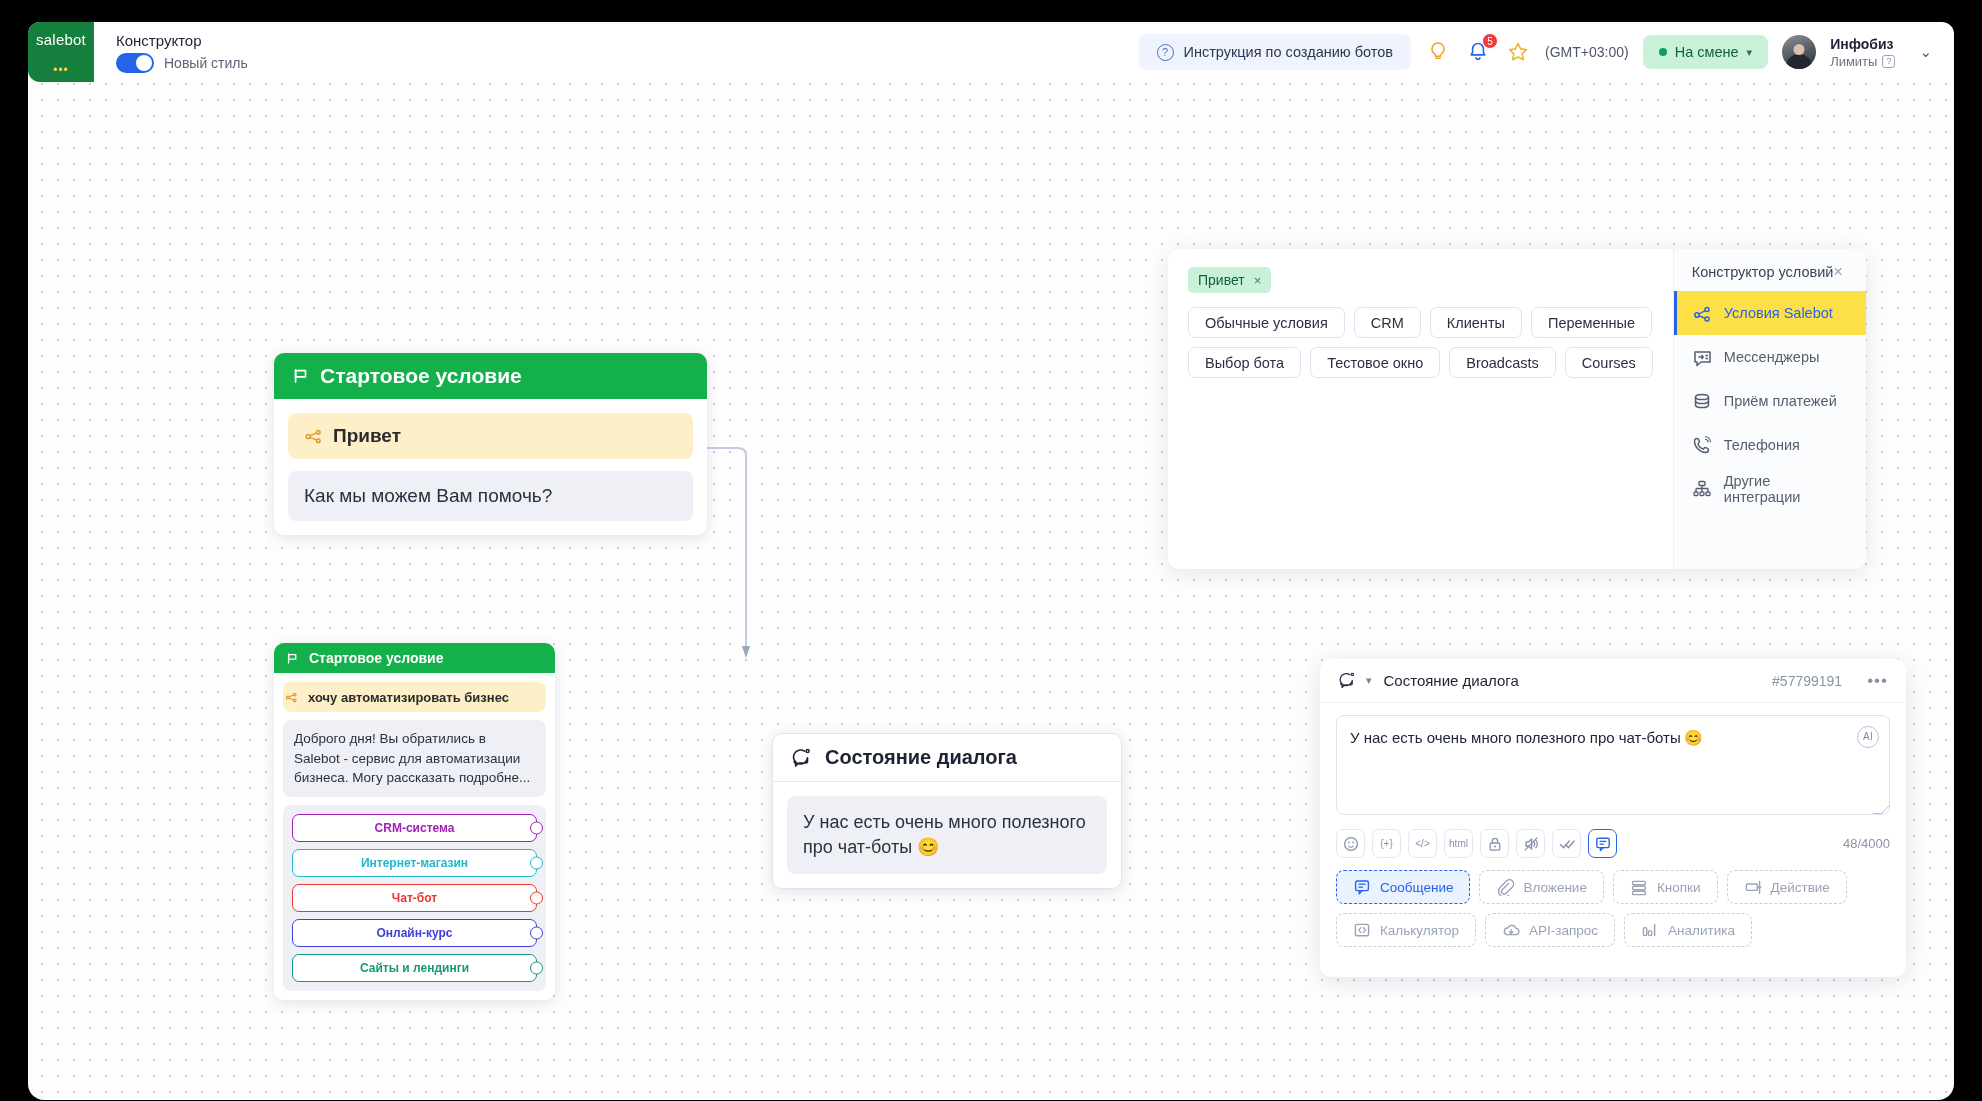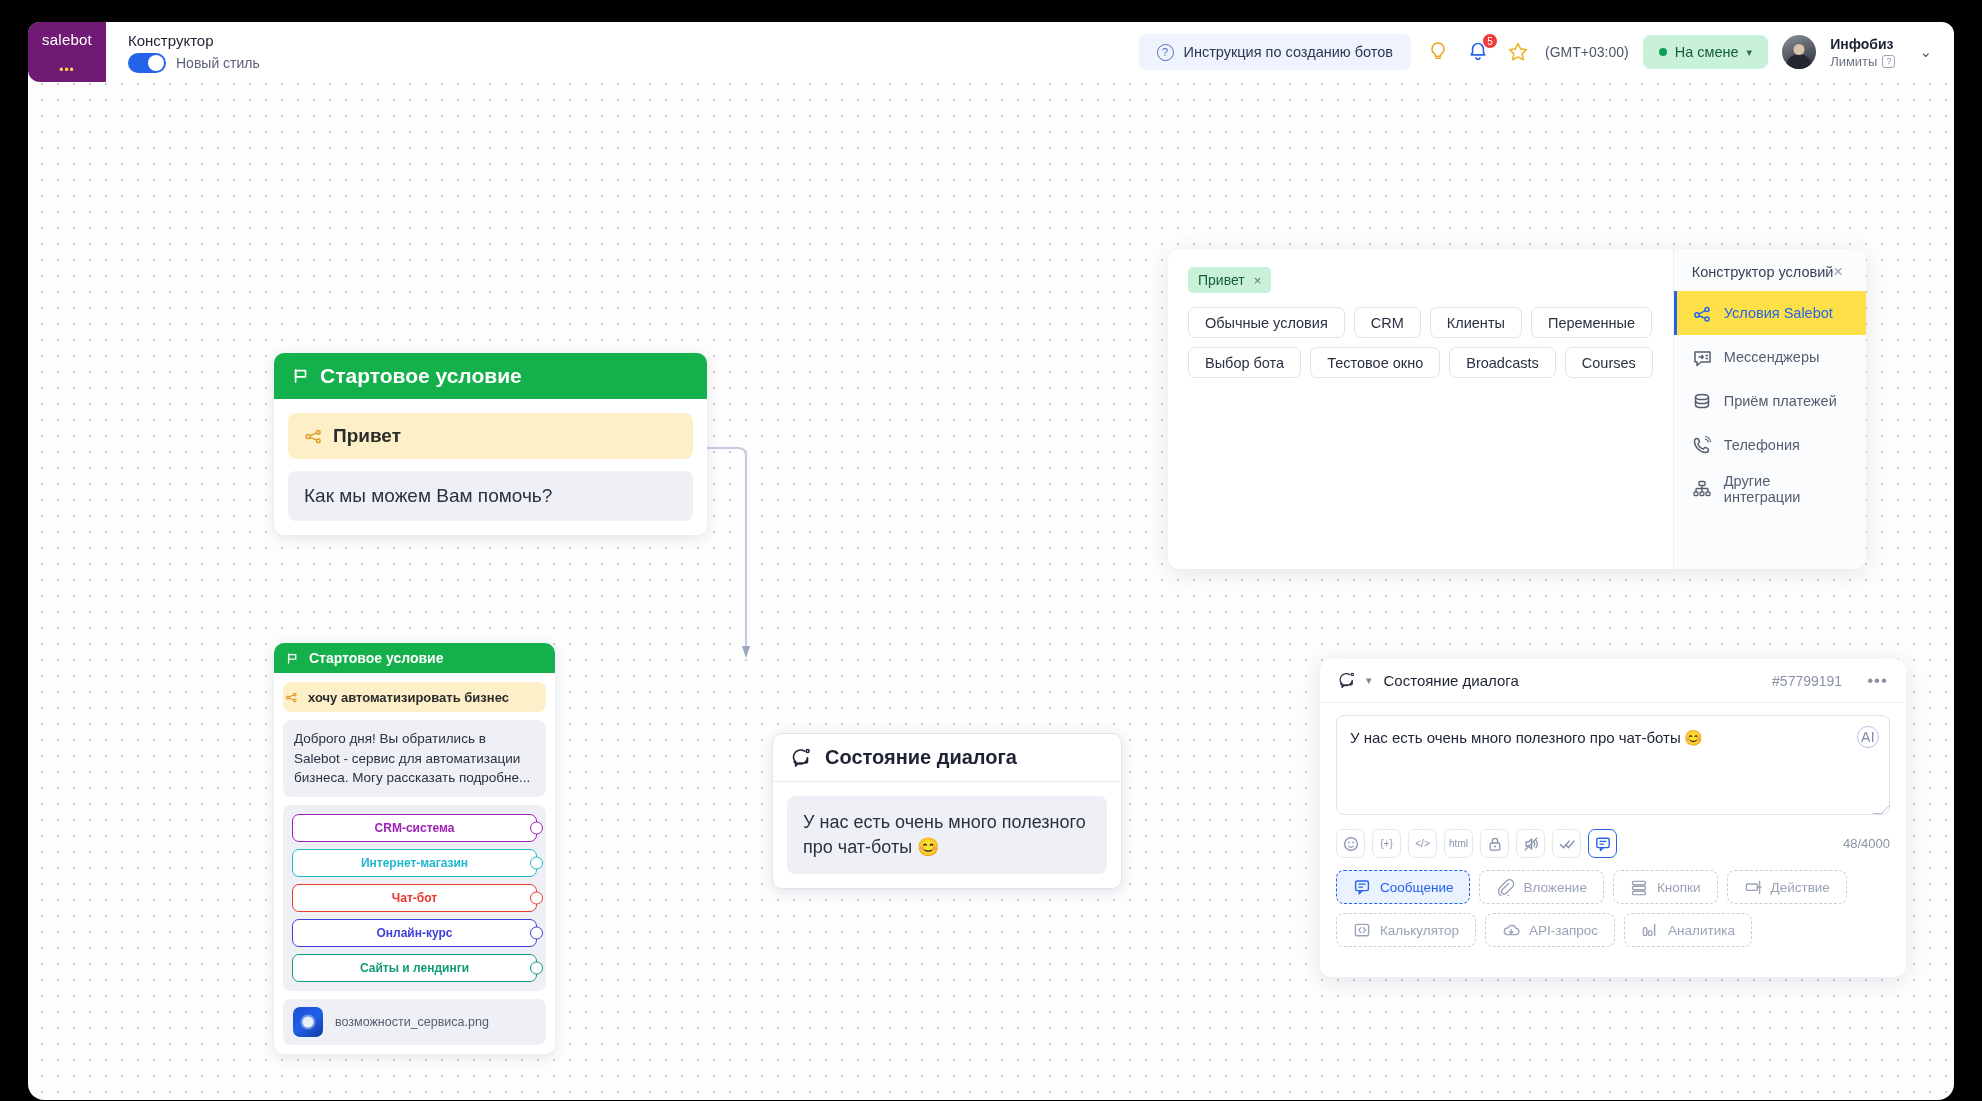--- a/index.html
+++ b/index.html
@@ -33,22 +33,22 @@
   #topbar {
     position: absolute;
     left: 28px; top: 22px;
     width: 1926px; height: 60px;
     background: #ffffff;
     border-radius: 12px 12px 0 0;
     display: flex;
     align-items: center;
   }
   .logo {
-    width: 78px; height: 60px;
-    background: #701a75;
+    width: 66px; height: 60px;
+    background: #15803d;
     border-radius: 12px 0 0 12px;
     display: flex; flex-direction: column;
     align-items: center; justify-content: center;
     flex: none;
     gap: 20px;
   }
   .logo .lt { color: #fff; font-size: 15px; letter-spacing: .2px; font-weight: 400; line-height: 1; }
   .logo .ld { color: #ffd24d; font-size: 12px; line-height: 6px; letter-spacing: 1px; }
 
   .constructor-block { margin-left: 22px; display:flex; flex-direction:column; gap:4px; }
@@ -275,21 +275,21 @@
     border: 1px solid #dde3ee; border-radius: 8px;
     padding: 11px 46px 11px 13px;
     font-size: 15px; color: #20263a; line-height: 1.4;
     font-family: "Liberation Sans", sans-serif;
     resize: none; outline: none; background: #fff;
   }
   .ai-badge {
     position: absolute; right: 27px; top: 23px;
     width: 22px; height: 22px; border-radius: 50%;
     border: 1px solid #b9c5e0; color: #7d8aa8;
-    font-size: 14px; line-height: 20px; text-align: center;
+    font-size: 10px; line-height: 20px; text-align: center;
     letter-spacing: .3px; cursor: pointer; background: #fff;
   }
   .resize-grip {
     position: absolute; right: 20px; bottom: 5px;
     width: 9px; height: 9px;
     border-right: 1.5px solid #b8c0d0; border-bottom: 1.5px solid #b8c0d0;
     transform: skewX(-45deg);
   }
 
   .ed-tools {
@@ -389,24 +389,20 @@
             </div>
             <div class="flow-btn" style="border: 1.5px solid rgb(64, 64, 216); color: rgb(64, 64, 216);">
               <span>Онлайн-курс</span>
               <span class="port" style="border: 1.5px solid rgb(64, 64, 216);"></span>
             </div>
             <div class="flow-btn" style="border: 1.5px solid rgb(19, 155, 120); color: rgb(19, 155, 120);">
               <span>Сайты и лендинги</span>
               <span class="port" style="border: 1.5px solid rgb(19, 155, 120);"></span>
             </div>
           </div>
-        <div class="attach-row">
-          <div class="attach-thumb"></div>
-          <span class="attach-name">возможности_сервиса.png</span>
-        </div>
       </div>
     </div>
 
     <div class="node" id="node3">
       <div class="n3-hdr">
         <svg width="22" height="22" viewBox="0 0 22 22">
           <path d="M13.5 4.2 A7 7 0 1 0 16.5 10.8 L16.5 14.6 Q16.5 16 15.1 16 L8 16 L4.6 19 L4.6 16 Q3.2 16 3.2 14.6" fill="none" stroke="#1d2333" stroke-width="1.6" stroke-linecap="round" stroke-linejoin="round"></path>
           <circle cx="16.6" cy="4.1" r="1.5" fill="none" stroke="#1d2333" stroke-width="1.5"></circle>
         </svg>
         <span>Состояние диалога</span>

